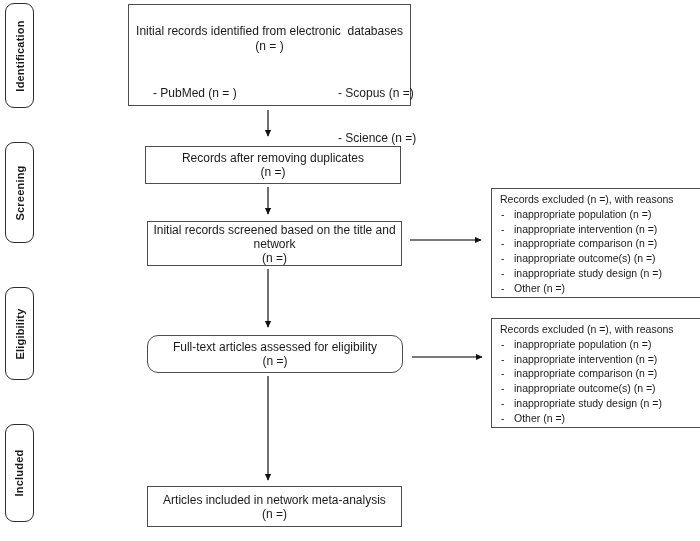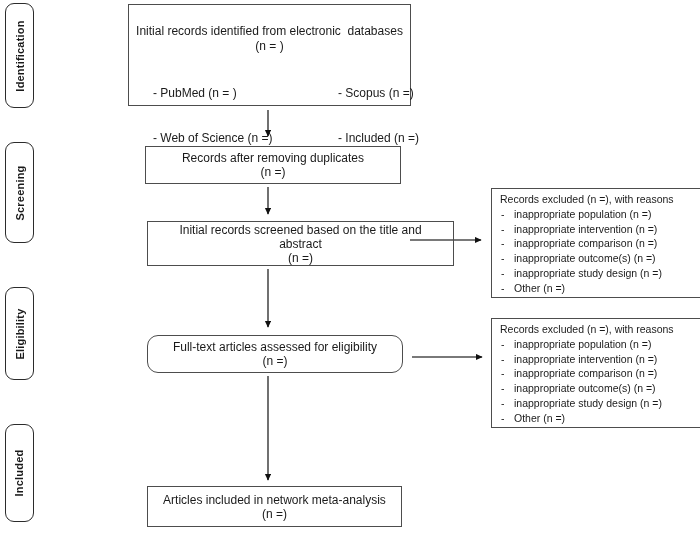--- a/index.html
+++ b/index.html
@@ -53,21 +53,21 @@
     flex-direction: column;
     align-items: center;
     justify-content: center;
     height: 100%;
     text-align: center;
   }
   .nowrap { white-space: pre; }
 
   .box-identified { left: 128px; top: 4px;   width: 283px; height: 102px; }
   .box-duplicates { left: 145px; top: 146px; width: 256px; height: 38px;  }
-  .box-screened   { left: 147px; top: 221px; width: 307px; height: 45px;  }
+  .box-screened   { left: 147px; top: 221px; width: 255px; height: 45px;  }
   .box-fulltext   { left: 147px; top: 335px; width: 256px; height: 38px; border-radius: 11px;  }
   .box-included   { left: 147px; top: 486px; width: 255px; height: 41px;  }
 
   .box-identified .line1 { text-align: center; margin-top: 19px; }
   .box-identified .line2 { text-align: center; margin-top: 1px; }
   .src-col { position: absolute; top: 51px; line-height: 15px; white-space: pre; }
   .src-col.left  { left: 15px;  }
   .src-col.right { left: 200px; }
   .src-col div { display: block; margin-left: 9px; }
 
@@ -113,39 +113,38 @@
   </div>
   <div class="stage s-included">
     <span>Included</span>
   </div>
 
   <div class="pbox box-identified">
     <div class="line1 nowrap">Initial records identified from electronic  databases</div>
     <div class="line2">(n = )</div>
     <div class="src-col left">
       <div>- PubMed (n = )</div>
-      <div>- Web of Science (n =)</div>
     </div>
     <div class="src-col right">
       <div>- Scopus (n =)</div>
-      <div>- Included (n =)</div>
+      <div>- Science (n =)</div>
     </div>
   </div>
 
   <div class="pbox box-duplicates">
     <div class="center-lines">
       <div>Records after removing duplicates</div>
       <div>(n =)</div>
     </div>
   </div>
 
   <div class="pbox box-screened">
     <div class="center-lines">
       <div class="nowrap">Initial records screened based on the title and</div>
-      <div>abstract</div>
+      <div>network</div>
       <div>(n =)</div>
     </div>
   </div>
 
   <div class="pbox box-fulltext">
     <div class="center-lines">
       <div>Full-text articles assessed for eligibility</div>
       <div>(n =)</div>
     </div>
   </div>

